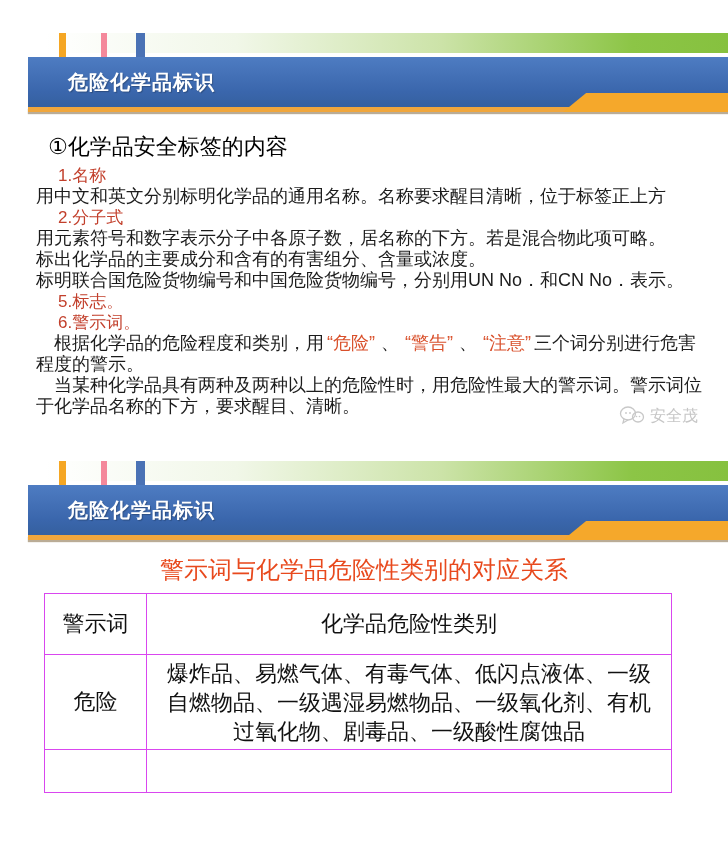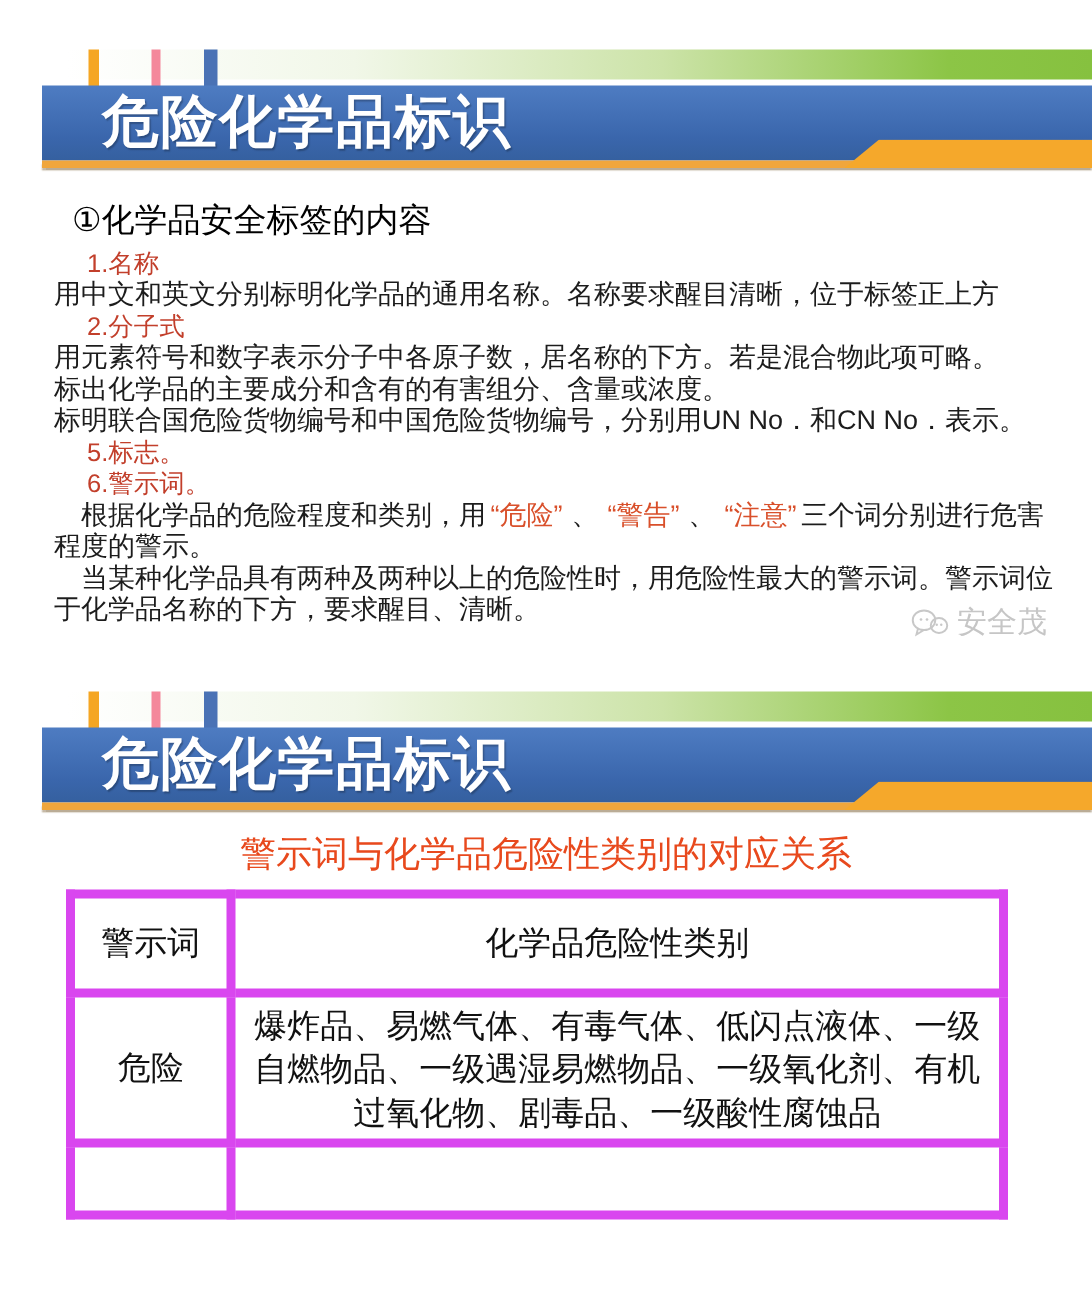--- a/index.html
+++ b/index.html
@@ -16,21 +16,21 @@
   }
   .hdr-bar { position:absolute; top:0; }
   .hdr-bar.o { left:59px;  width:7px; height:27px; background:#F5A623; }
   .hdr-bar.p { left:101px; width:6px; height:27px; background:#F4889B; }
   .hdr-bar.b { left:136px; width:9px; height:30px; background:#4A72B5; }
   .hdr-banner {
     position:absolute; top:24px; left:28px; right:0; height:50px; z-index:1;
     background:linear-gradient(180deg,#4e7cc2 0%,#3a66ac 70%,#35609f 100%);
   }
   .hdr-title {
-    color:#ffffff; font-weight:bold; font-size:38px; line-height:50px;
+    color:#ffffff; font-weight:bold; font-size:20px; line-height:50px;
     padding-left:40px; letter-spacing:1px;
     text-shadow:1px 1px 1px rgba(0,0,0,0.25);
   }
   .hdr-underline {
     position:absolute; top:74px; left:28px; right:0; height:5px; z-index:2;
     background:#F0A63C; box-shadow:0 2px 1px rgba(101,72,22,0.45);
   }
   .hdr-corner {
     position:absolute; top:60px; right:0; width:165px; height:19px; z-index:3;
     background:#F5A82B;
@@ -39,34 +39,34 @@
   
   .content { padding:20px 16px 0 32px; font-size:18px; line-height:21px; color:#1c1c1c; }
   .heading { font-size:22px; font-weight:normal; color:#000; margin:0 0 5px 16px; line-height:27px; }
   .sec-label { color:#C23F2B; margin-left:26px; font-size:17px; line-height:21px; }
   .sec-body { margin-left:4px; }
   .indent { text-indent:1em; }
   .warn-hl  { color:#D9502B; margin:0 3px; }
   .warn-sep { margin:0 3px; }
   .watermark {
     display:flex; justify-content:flex-end; align-items:center; gap:5px;
-    color:#c6c6c6; font-size:20px; margin-top:-14px; padding-right:14px; height:24px;
+    color:#c6c6c6; font-size:16px; margin-top:-14px; padding-right:14px; height:24px;
   }
   .wm-icon { width:26px; height:20px; }
   
   .hdr2 { margin-top:34px; }
   .tbl-title {
     text-align:center; color:#E8491D; font-size:24px; font-weight:normal;
     margin-top:15px; line-height:28px;
   }
   table.warn-table {
     margin:9px 0 0 44px; width:628px;
     border-collapse:collapse; table-layout:fixed;
   }
-  .warn-table td, .warn-table th { border:6px solid #d946ef; background:#fff; }
+  .warn-table td, .warn-table th { border:1px solid #d946ef; background:#fff; }
   .warn-table .c1 { width:81px; }
   .warn-table th {
     height:60px; text-align:center; vertical-align:middle;
     font-size:22px; font-weight:400; line-height:26px; color:#111; padding:0 10px;
   }
   .warn-table td.word  { height:92px; text-align:center; vertical-align:middle; font-size:22px; color:#111; }
   .warn-table td.cats  { font-size:22px; line-height:29px; text-align:center; vertical-align:middle; padding:2px 12px; color:#111; }
   .warn-table td.stub  { height:40px; }
 </style>
 </head>

